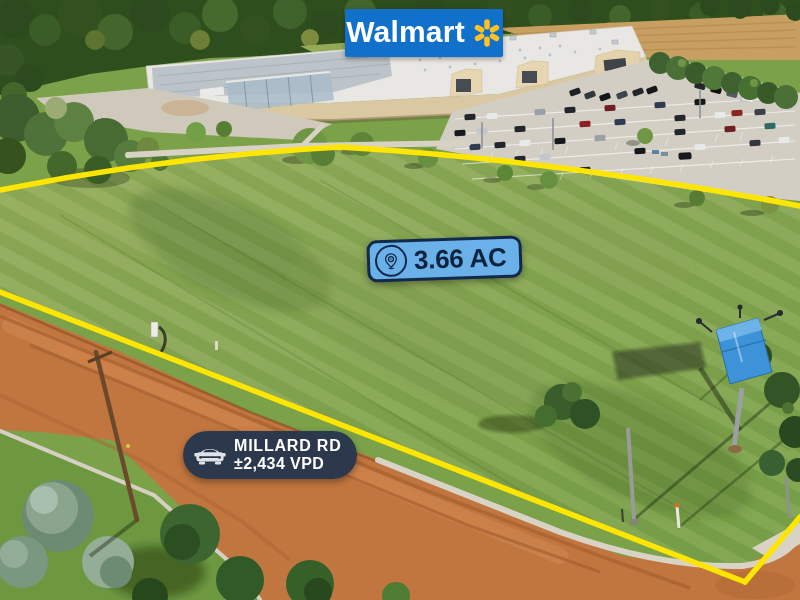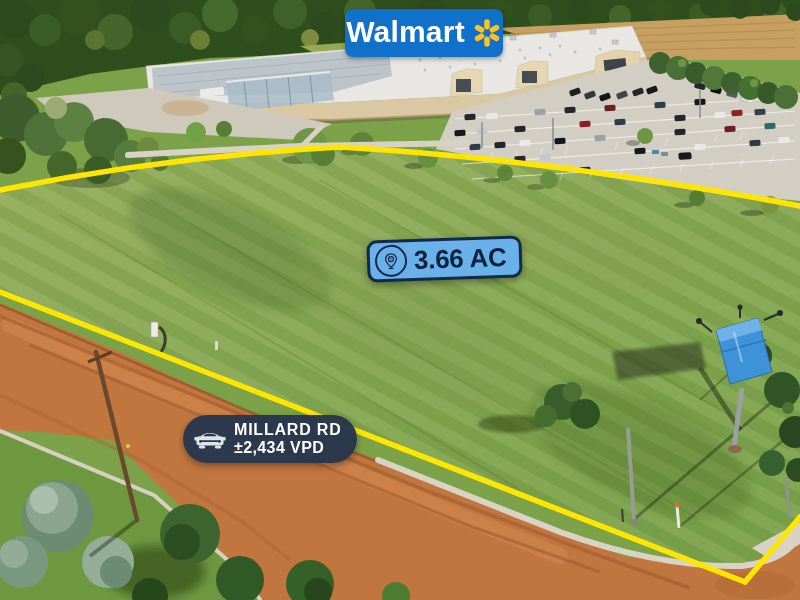--- a/index.html
+++ b/index.html
@@ -1,27 +1,27 @@
 <!DOCTYPE html>
 <html><head>
 <meta charset="utf-8">
 <style>
   html,body{margin:0;padding:0;background:#222;}
   .stage{position:relative;width:800px;height:600px;overflow:hidden;font-family:"Liberation Sans",sans-serif;}
   .stage svg.scene{position:absolute;left:0;top:0;}
   .badge{position:absolute;display:flex;align-items:center;box-sizing:border-box;}
-  .walmart-badge{left:345px;top:9px;width:158px;height:48px;background:#1170c9;border-radius:8px;
+  .walmart-badge{left:345px;top:9px;width:158px;height:48px;background:#1170c9;border-radius:2px;
     justify-content:center;gap:7px;box-shadow:0 2px 5px rgba(0,0,0,.35);}
   .walmart-badge .wm-text{color:#fff;font-size:30px;font-weight:800;letter-spacing:.2px;line-height:1;padding-bottom:2px;}
   .acreage-badge{left:367px;top:238px;height:42px;background:#69b1e8;border:3px solid #13294b;border-radius:10px;
     padding:0 13px 0 5px;gap:7px;transform:rotate(-2deg);box-shadow:0 3px 7px rgba(0,0,0,.35);}
   .acreage-badge .pin-circle{width:28px;height:28px;border:2.5px solid #13294b;border-radius:50%;
     display:flex;align-items:center;justify-content:center;flex:0 0 auto;}
   .acreage-badge .ac-text{color:#0c2340;font-size:26px;font-weight:bold;letter-spacing:-.3px;line-height:1;}
-  .road-badge{left:183px;top:415px;height:48px;background:rgba(39,54,76,.97);border-radius:25px;
+  .road-badge{left:183px;top:431px;height:48px;background:rgba(39,54,76,.97);border-radius:25px;
     padding:0 15px 0 11px;gap:8px;box-shadow:0 3px 7px rgba(0,0,0,.35);}
   .road-badge .rd-col{display:flex;flex-direction:column;line-height:1.12;}
   .road-badge .rd-line1{color:#fff;font-size:16px;font-weight:800;letter-spacing:.8px;}
   .road-badge .rd-line2{color:#fff;font-size:16px;font-weight:800;letter-spacing:.4px;}
 </style>
 </head>
 <body>
 
 <div class="stage">
 

